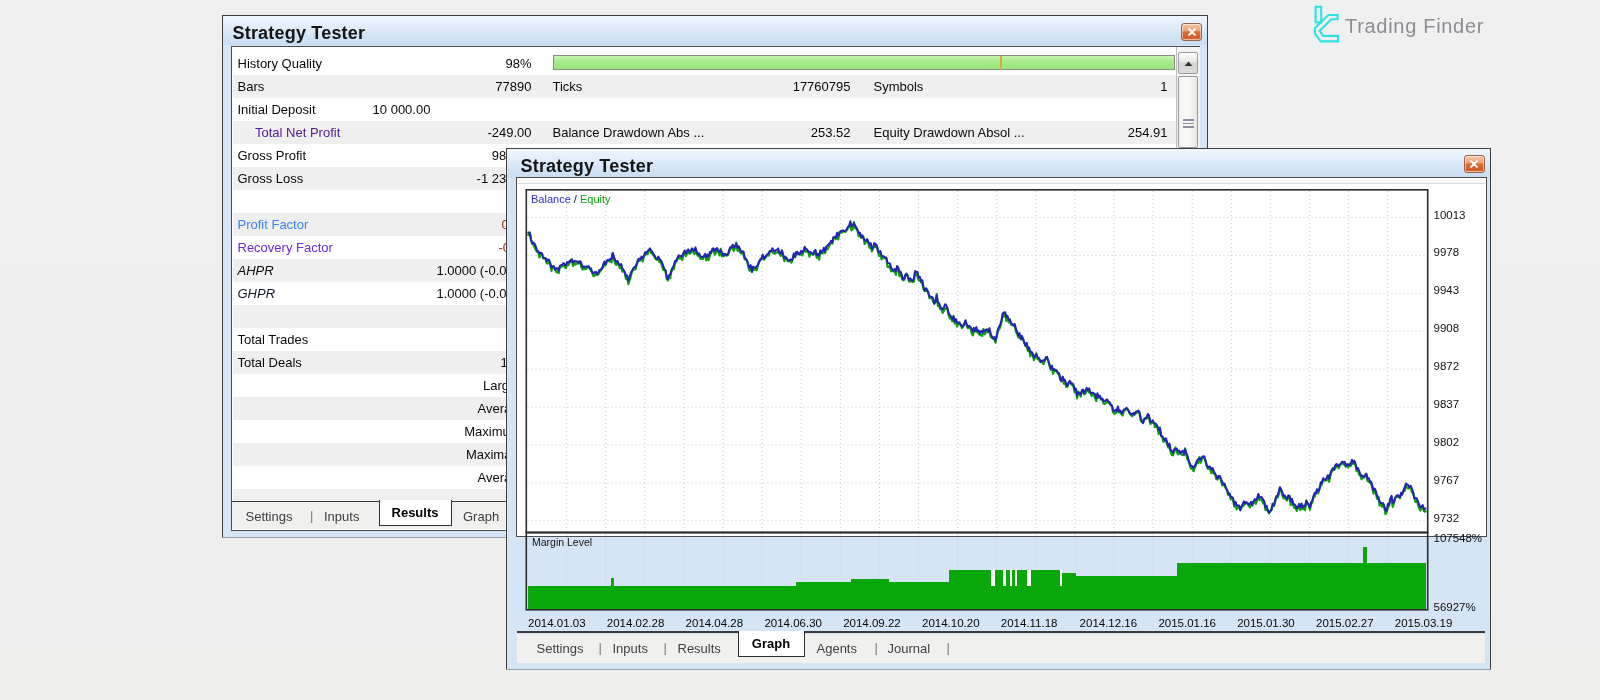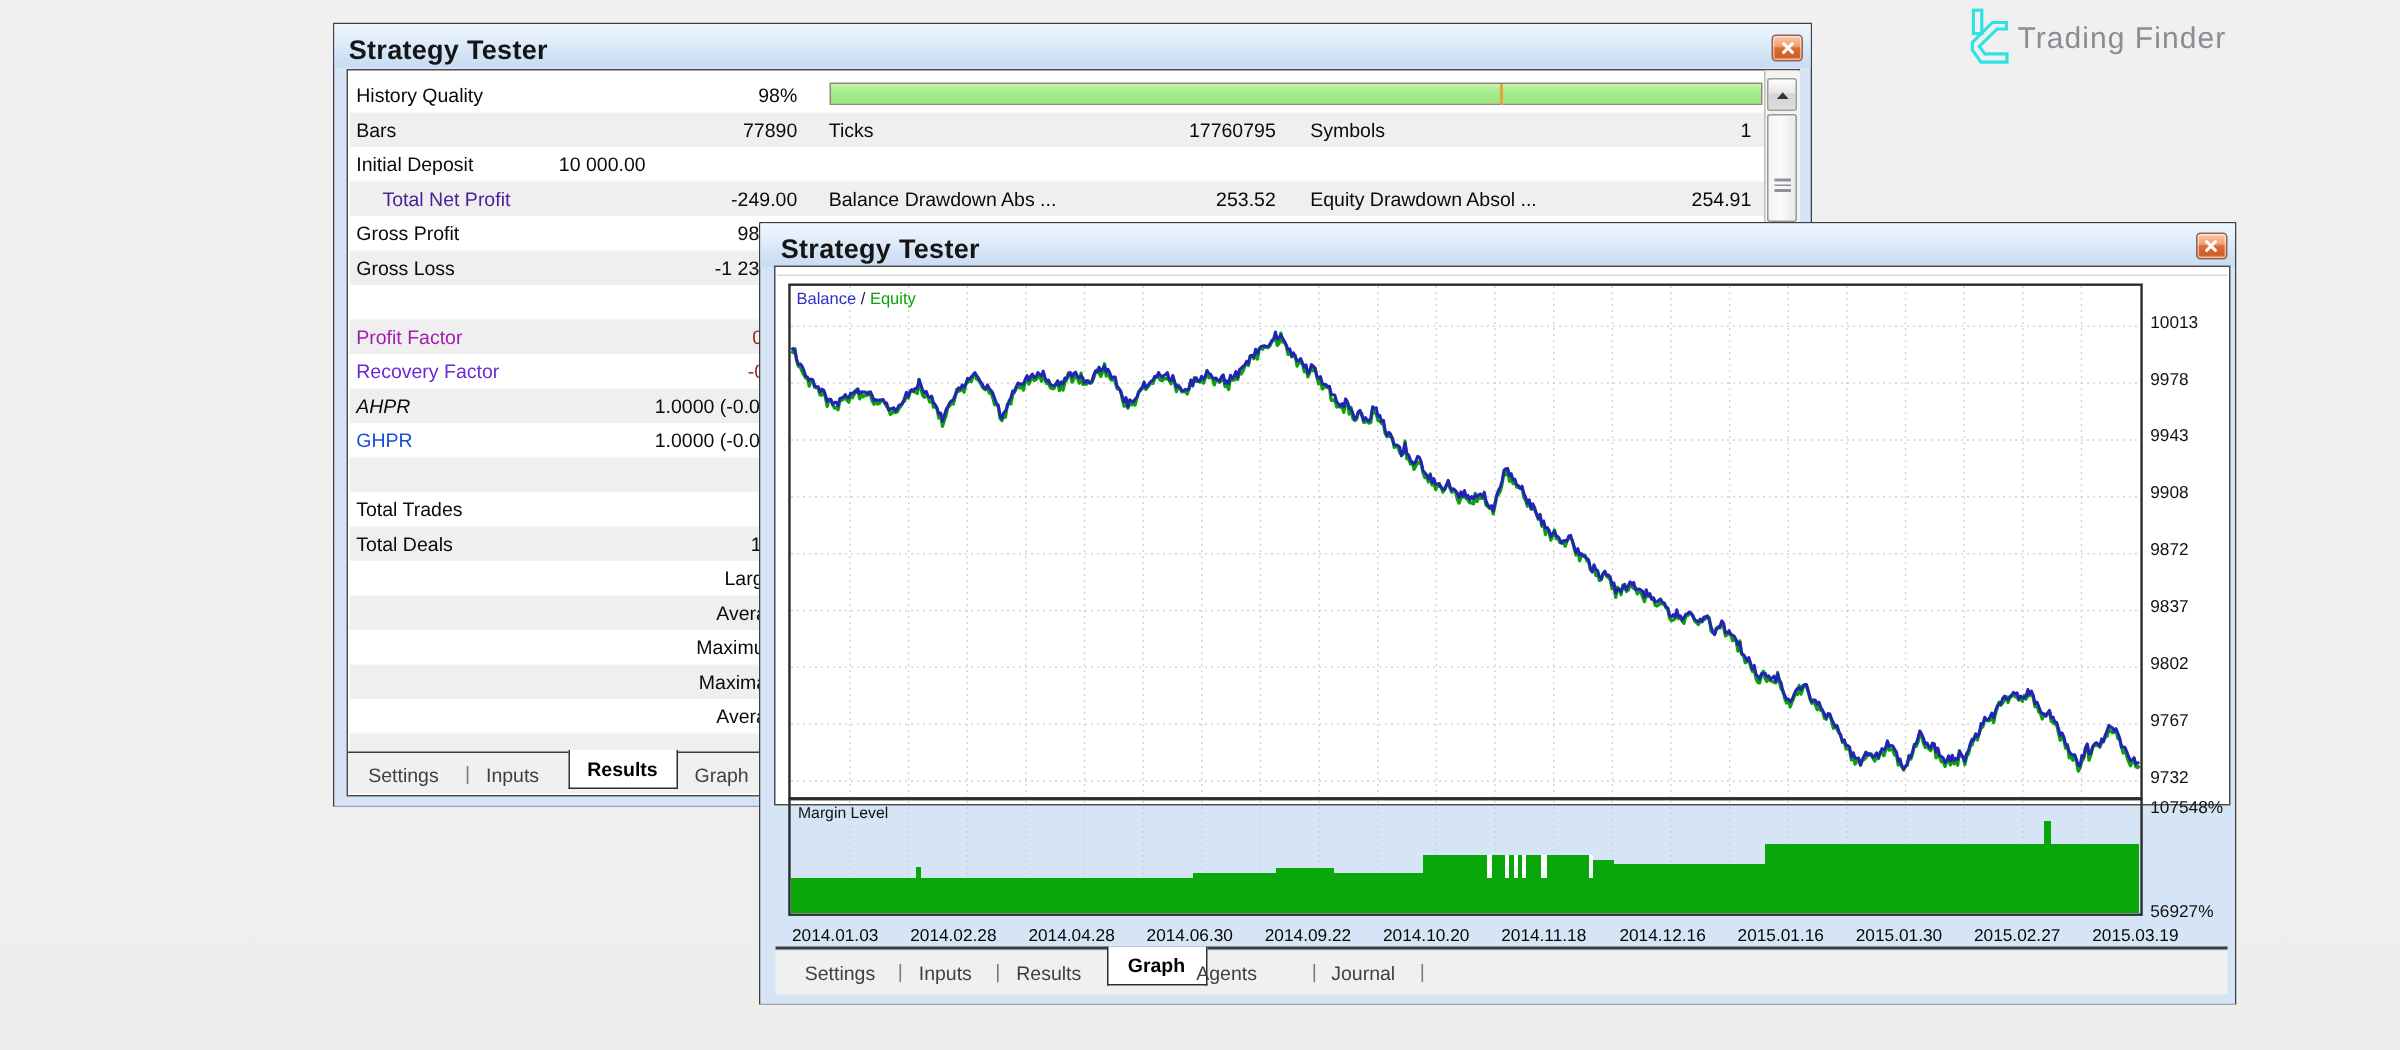--- a/index.html
+++ b/index.html
@@ -55,27 +55,27 @@
 <div class="c" style="left:23px;top:77.5px;color:#4c1d95;">Total Net Profit</div>
 <div class="c" style="left:39.5px;top:77.5px;width:260px;text-align:right;color:#0a0a0a;">-249.00</div>
 <div class="c" style="left:320.5px;top:77.5px;color:#0a0a0a;">Balance Drawdown Abs ...</div>
 <div class="c" style="left:358.5px;top:77.5px;width:260px;text-align:right;color:#0a0a0a;">253.52</div>
 <div class="c" style="left:641.5px;top:77.5px;color:#0a0a0a;">Equity Drawdown Absol ...</div>
 <div class="c" style="left:675.5px;top:77.5px;width:260px;text-align:right;color:#0a0a0a;">254.91</div>
 <div class="c" style="left:5.5px;top:100.5px;color:#0a0a0a;">Gross Profit</div>
 <div class="c" style="left:39.5px;top:100.5px;width:260px;text-align:right;color:#0a0a0a;">981.00</div>
 <div class="c" style="left:5.5px;top:123.5px;color:#0a0a0a;">Gross Loss</div>
 <div class="c" style="left:39.5px;top:123.5px;width:260px;text-align:right;color:#0a0a0a;">-1 230.00</div>
-<div class="c" style="left:5.5px;top:169.5px;color:#a21caf;">Profit Factor</div>
+<div class="c" style="left:5.5px;top:169.5px;color:#3b82f6;">Profit Factor</div>
 <div class="c" style="left:269.5px;top:169.5px;color:#952a19;">0.80</div>
 <div class="c" style="left:5.5px;top:192.5px;color:#6d28d9;">Recovery Factor</div>
 <div class="c" style="left:266.5px;top:192.5px;color:#952a19;">-0.98</div>
 <div class="c" style="left:5.5px;top:215.5px;color:#0a0a0a;font-style:italic;">AHPR</div>
 <div class="c" style="left:204.5px;top:215.5px;color:#0a0a0a;">1.0000 (-0.00%)</div>
-<div class="c" style="left:5.5px;top:238.5px;color:#1d4ed8;">GHPR</div>
+<div class="c" style="left:5.5px;top:238.5px;color:#0f172a;font-style:italic;">GHPR</div>
 <div class="c" style="left:204.5px;top:238.5px;color:#0a0a0a;">1.0000 (-0.00%)</div>
 <div class="c" style="left:5.5px;top:284.5px;color:#0a0a0a;">Total Trades</div>
 <div class="c" style="left:5.5px;top:307.5px;color:#0a0a0a;">Total Deals</div>
 <div class="c" style="left:268.5px;top:307.5px;color:#0a0a0a;">124</div>
 <div class="c" style="left:251.0px;top:330.5px;color:#0a0a0a;">Largest profit trade</div>
 <div class="c" style="left:245.5px;top:353.5px;color:#0a0a0a;">Average profit trade</div>
 <div class="c" style="left:232.2px;top:376.5px;color:#0a0a0a;">Maximum consecutive wins</div>
 <div class="c" style="left:233.9px;top:399.5px;color:#0a0a0a;">Maximal consecutive profit</div>
 <div class="c" style="left:245.5px;top:422.5px;color:#0a0a0a;">Average consecutive wins</div>
 
@@ -244,21 +244,21 @@
     <div style="position:absolute;left:0;top:456px;width:968.5px;height:28.5px;background:#f0f0ef;"></div>
     <div class="tabtxt" style="left:20px;top:462.5px;">Settings</div>
     <div class="sep" style="left:82px;top:461.5px;">|</div>
     <div class="tabtxt" style="left:96px;top:462.5px;">Inputs</div>
     <div class="sep" style="left:147px;top:461.5px;">|</div>
     <div class="tabtxt" style="left:161px;top:462.5px;">Results</div>
 
     <div class="atab" style="left:221px;top:452.5px;width:67px;height:26.5px;">
         <div>Graph</div>
       </div>
-    <div class="tabtxt" style="left:281px;top:462.5px;">Agents</div>
+    <div class="tabtxt" style="left:300px;top:462.5px;">Agents</div>
     <div class="sep" style="left:358px;top:461.5px;">|</div>
     <div class="tabtxt" style="left:371px;top:462.5px;">Journal</div>
     <div class="sep" style="left:430px;top:461.5px;">|</div>
   </div>
 </div>
 
 <svg style="position:absolute;left:1312px;top:4px;" width="30" height="40" viewBox="0 0 30 40">
   <g fill="none" stroke="#2ee2e4" stroke-width="2.1">
     <rect x="3.6" y="2.8" width="5.6" height="15.6"></rect>
     <path d="M25.6,11 L16.3,11 L2.9,24.2 L2.9,29.3 L8.6,37.4 L26,37.4 L26,31.9 L11.3,31.9 L7.5,26.9 L19.4,15.3 L25.6,15.3 Z"></path>

